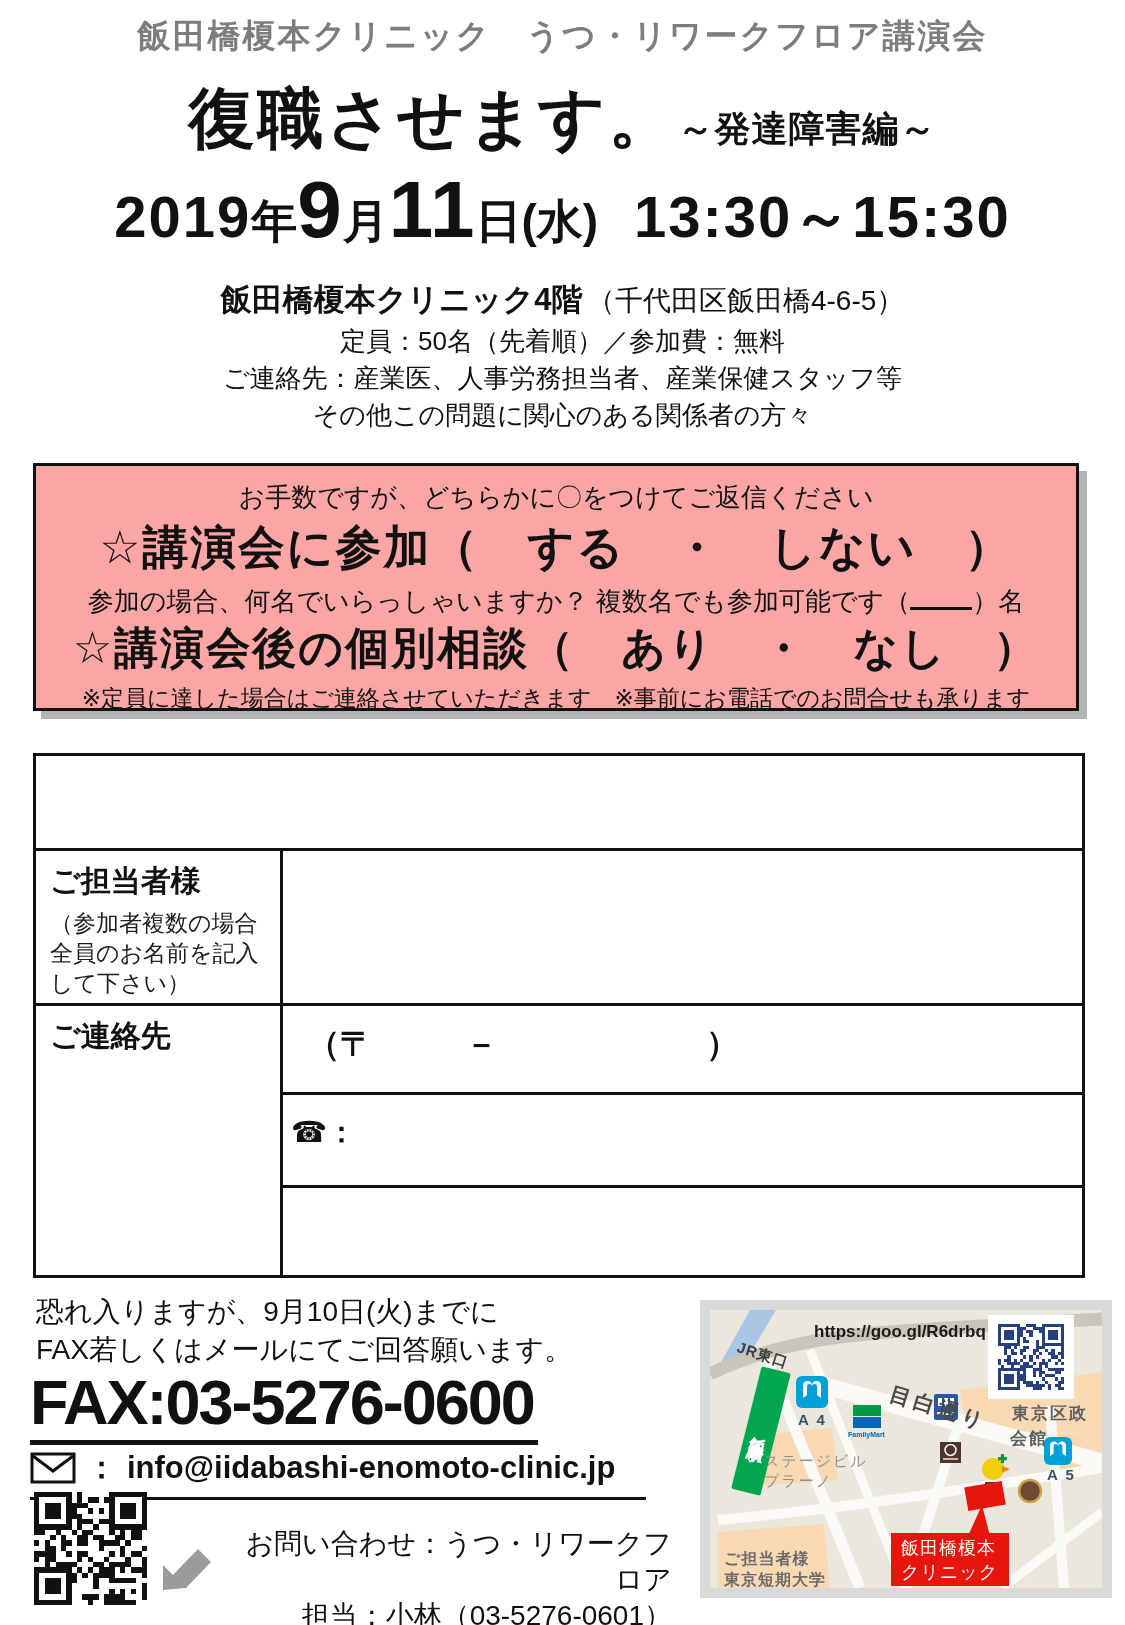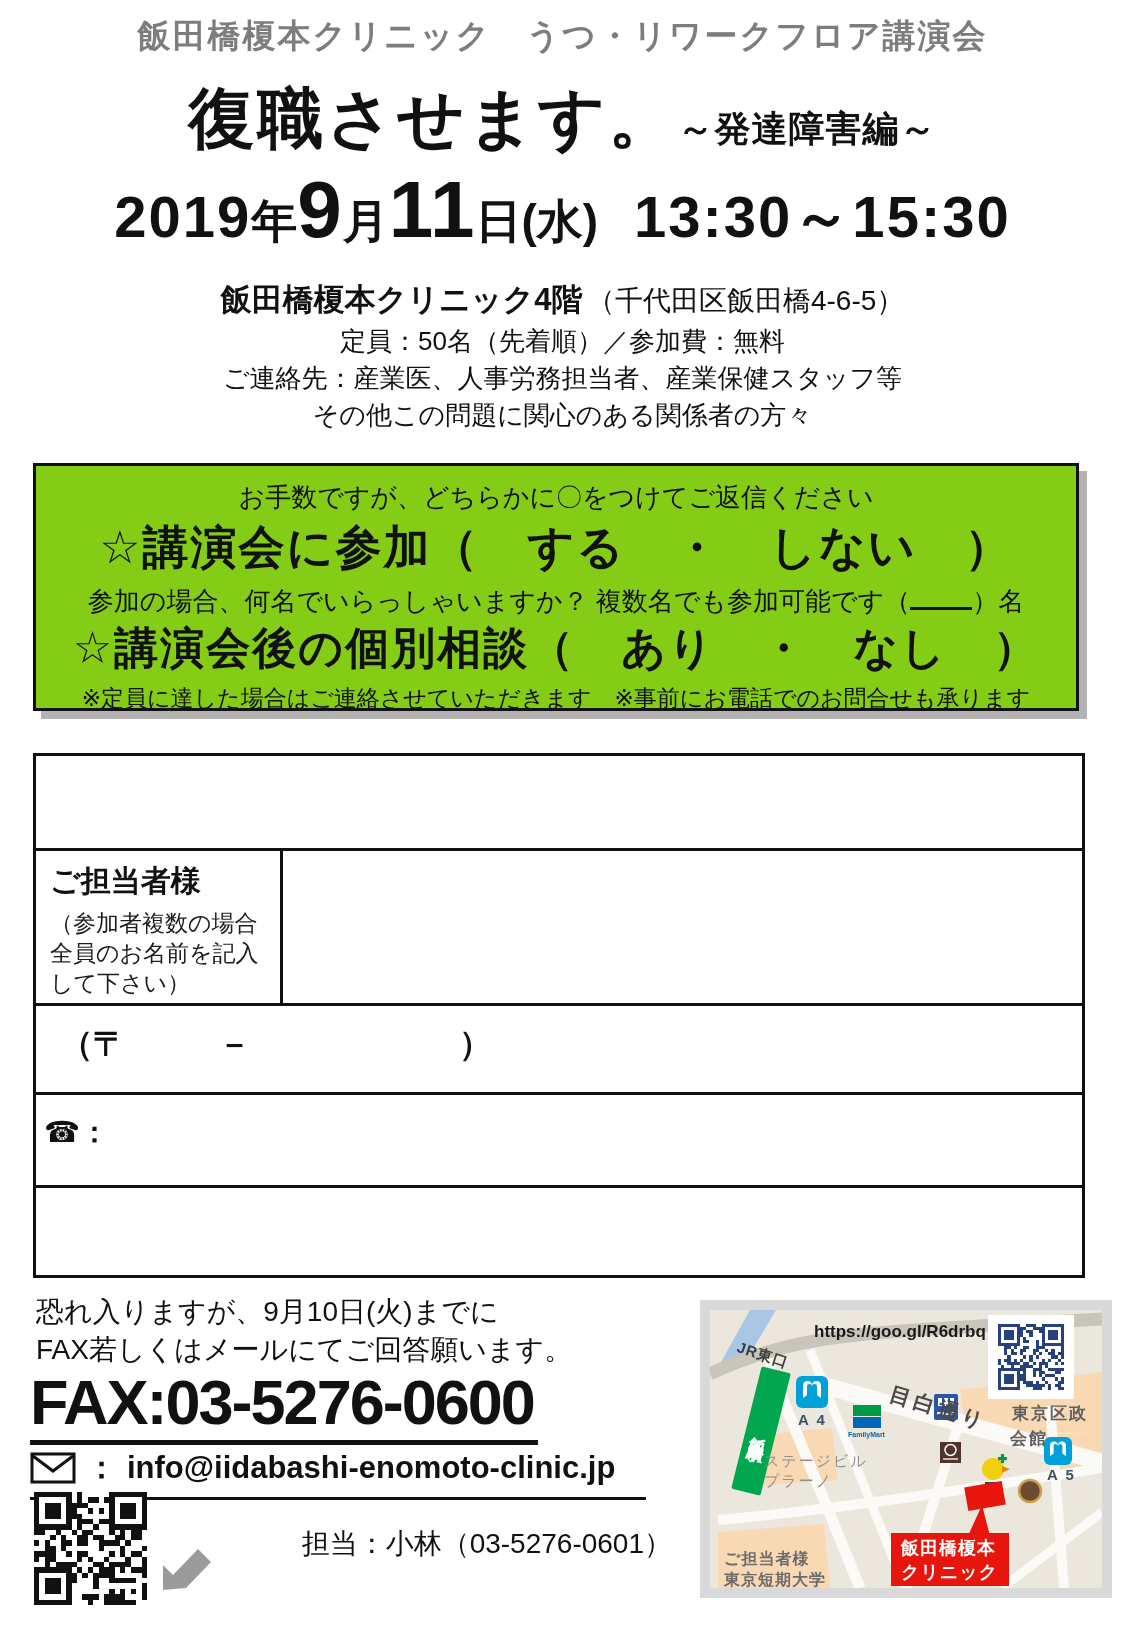--- a/index.html
+++ b/index.html
@@ -20,21 +20,21 @@
   .d-time{margin-left:36px;}
 
   
   .venue{top:282px;line-height:35px;}
   .venue-name{font-size:31px;font-weight:800;}
   .venue-addr{font-size:28px;font-weight:500;}
   .venue-line{font-size:26px;font-weight:500;margin-top:2px;}
 
   
   .reply-box{left:33px;top:463px;width:1046px;height:248px;border:3px solid #111;
-             background:#84cc16;box-shadow:8px 8px 0 #b3b3b3;text-align:center;box-sizing:border-box;}
+             background:#fca5a5;box-shadow:8px 8px 0 #b3b3b3;text-align:center;box-sizing:border-box;}
   .rb-instruction{margin-top:14px;font-size:26px;font-weight:500;}
   .rb-attend{font-size:46px;font-weight:800;margin-top:2px;letter-spacing:2px;}
   .rb-count{font-size:26px;font-weight:500;margin-top:2px;}
   .rb-blank{display:inline-block;width:62px;border-bottom:3px solid #111;height:1em;}
   .rb-consult{font-size:44px;font-weight:800;letter-spacing:2px;}
   .rb-note{font-size:23px;font-weight:500;margin-top:5px;}
 
   
   .form-table{left:33px;top:753px;width:1052px;height:525px;border:3px solid #111;
               box-sizing:border-box;display:flex;flex-direction:column;}
@@ -81,21 +81,21 @@
              justify-content:center;letter-spacing:3px;}
   .m-a4{left:88px;top:101px;font-size:15px;font-weight:800;color:#3d5166;letter-spacing:2px;}
   .m-fmtext{left:138px;top:121px;font-size:7px;font-weight:700;color:#0068b7;}
   .m-street{left:178px;top:84px;transform:rotate(17deg);font-size:21px;font-weight:800;color:#4a4a4a;letter-spacing:4px;}
   .m-kusei1{left:266px;top:92px;font-size:17px;font-weight:800;color:#5f5f5f;letter-spacing:2px;margin-left:36px;}
   .m-kusei2{left:300px;top:117px;font-size:17px;font-weight:800;color:#5f5f5f;letter-spacing:2px;}
   .m-a5{left:337px;top:156px;font-size:15px;font-weight:800;color:#3d5166;letter-spacing:2px;}
   .m-stage{left:54px;top:141px;font-size:15px;font-weight:500;color:#909090;line-height:20px;letter-spacing:2px;}
   .m-univ{left:14px;top:238px;font-size:16px;font-weight:700;color:#6b6b6b;line-height:21px;letter-spacing:1px;}
   .m-clinic{left:181px;top:223px;width:118px;height:53px;background:var(--accent-red,#e8150d);
-            color:#fff;font-size:18px;font-weight:700;line-height:24px;padding:3px 0 0 10px;box-sizing:border-box;letter-spacing:1px;}
+            color:#fff;font-size:18px;font-weight:400;line-height:24px;padding:3px 0 0 10px;box-sizing:border-box;letter-spacing:1px;}
 </style>
 </head>
 <body>
 
 <div class="page">
 
   <div class="abs ctr subtitle">飯田橋榎本クリニック　うつ・リワークフロア講演会</div>
   <div class="abs ctr title-row">
     <span class="title-main">復職させます。</span><span class="title-sub">～発達障害編～</span>
   </div>
@@ -135,20 +135,21 @@
       <div class="ft-content"></div>
     </div>
     <div class="ft-row ft-row2">
       <div class="ft-label">
         <div>ご担当者様</div>
         <div class="ft-note">（参加者複数の場合全員のお名前を記入して下さい）</div>
       </div>
       <div class="ft-content"></div>
     </div>
     <div class="ft-row ft-row3">
+      <div class="ft-label">ご連絡先</div>
       <div class="ft-content">
         <div class="ft-sub1">
           <span>（〒</span>
           <span class="sp-a"></span>
           <span>－</span>
           <span class="sp-b"></span>
           <span>）</span>
         </div>
         <div class="ft-sub2">
           <span>☎：</span>
@@ -610,20 +611,21 @@
       <div style="background: currentcolor;"></div>
       <div style="background: currentcolor;"></div>
       <div style="background: currentcolor;"></div>
       <div></div>
       <div></div>
     </div>
   <svg class="abs arrow-sw" width="58" height="56" viewBox="0 0 58 56">
     <polygon points="5,52 5,27 15,37 40,11 53,24 28,50" fill="#9b9b9b"></polygon>
   </svg>
   <div class="abs contact">
+    <div>お問い合わせ：うつ・リワークフロア</div>
     <div>担当：小林（03-5276-0601）</div>
   </div>
 
   <div class="abs map">
     <svg width="392" height="278" viewBox="0 0 392 278">
       <rect width="392" height="278" style="fill:var(--map-bg,#ece7dd)"></rect>
 
       <polygon points="250,80 392,62 392,124 256,120" style="fill:var(--building-peach,#f8d9b3)"></polygon>
       <polygon points="332,124 392,124 392,164 340,160" style="fill:var(--building-peach,#f8d9b3)"></polygon>
       <polygon points="36,126 122,118 128,170 42,176" style="fill:var(--building-peach,#f8d9b3)"></polygon>

